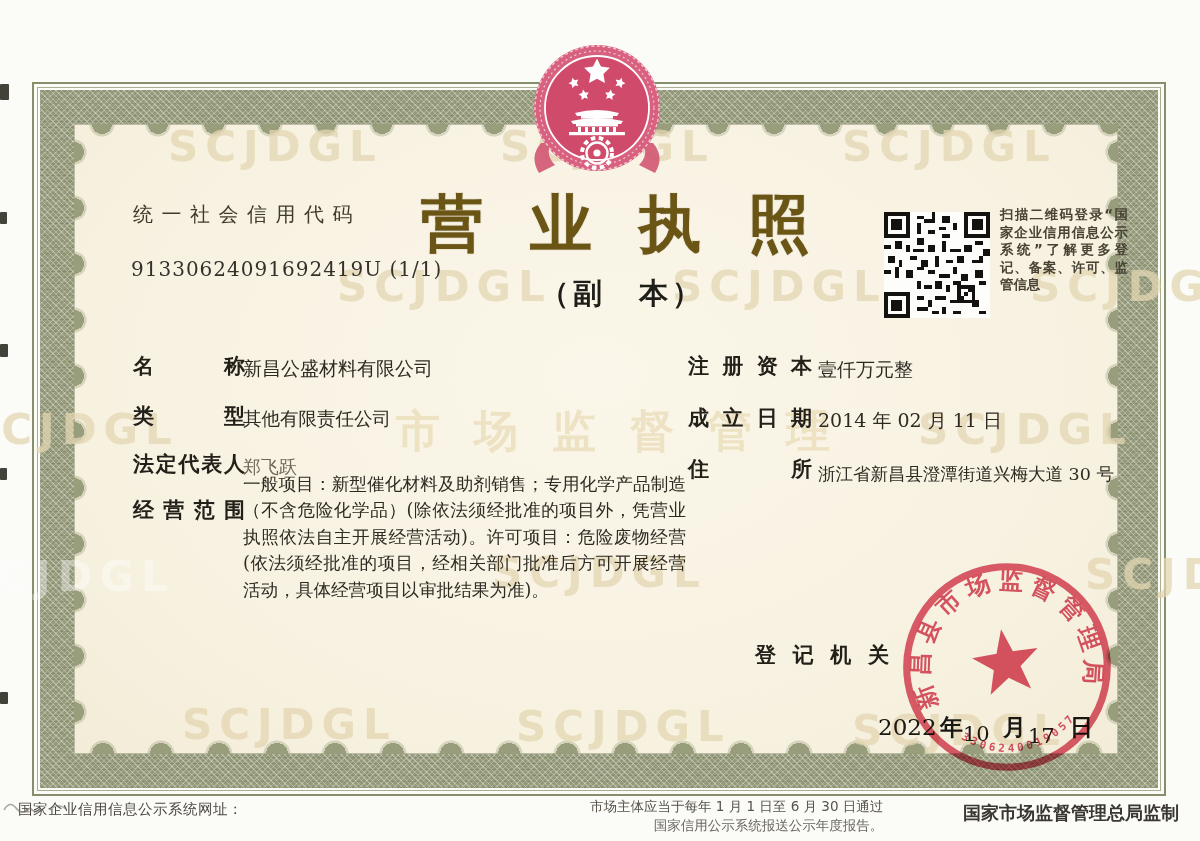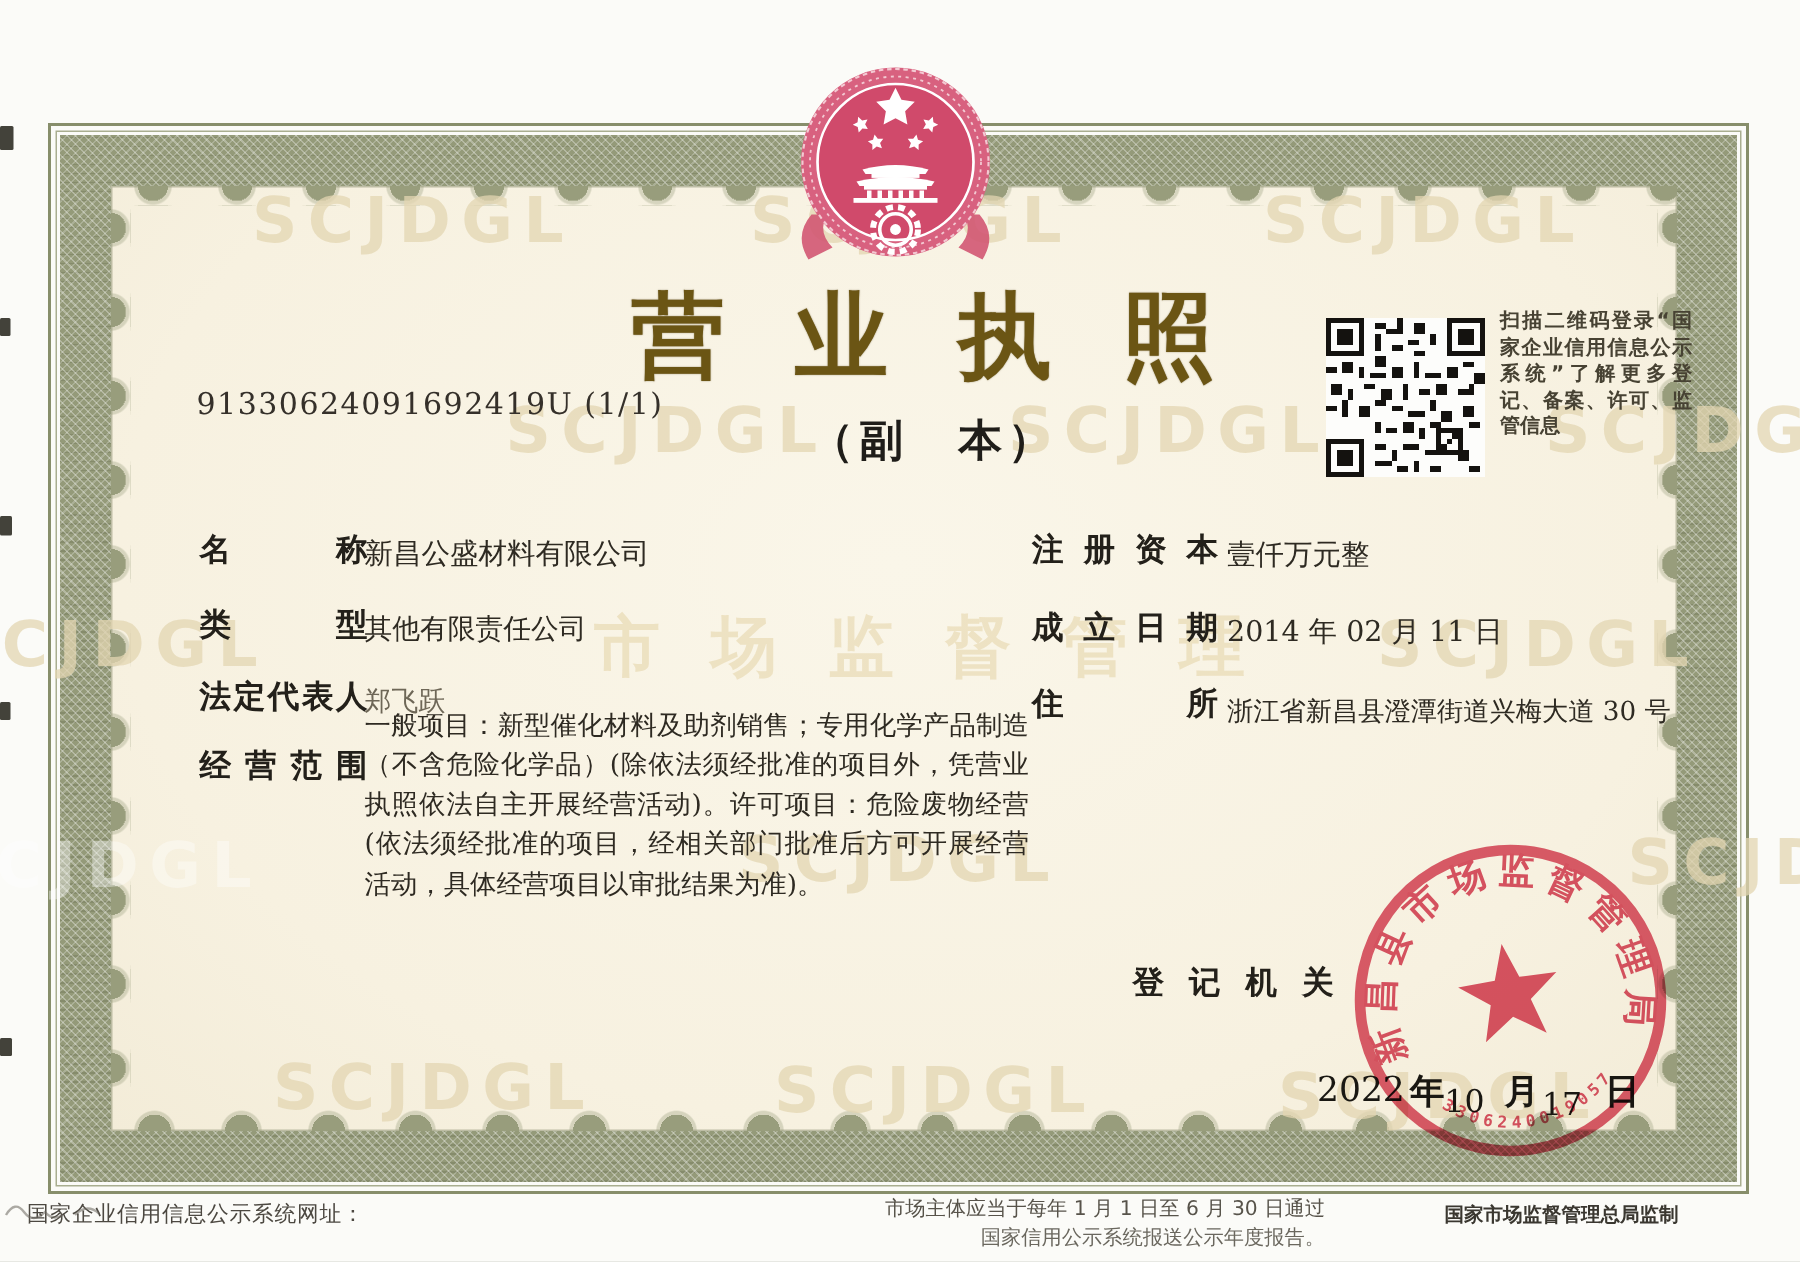--- a/index.html
+++ b/index.html
@@ -62,21 +62,21 @@
   .d-y{left:878px;top:714px;font-size:23px;}
   .d-yu{left:940px;top:712px;font-size:23px;font-family:"DejaVu Sans",sans-serif;font-weight:600;}
   .d-m{left:963px;top:722px;font-size:21px;}
   .d-mu{left:1003px;top:712px;font-size:23px;font-family:"DejaVu Sans",sans-serif;font-weight:600;}
   .d-d{left:1028px;top:724px;font-size:21px;}
   .d-du{left:1070px;top:712px;font-size:23px;font-family:"DejaVu Sans",sans-serif;font-weight:600;}
   
   .foot{position:absolute;color:#54504a;z-index:2;text-align:right;}
   .foot-left{left:18px;top:800px;font-size:14.5px;letter-spacing:.5px;color:#4c4841;}
   .foot-mid{left:590px;top:797px;font-size:13.5px;line-height:19px;color:#57534a;}
-  .foot-right{left:963px;top:801px;font-size:13px;font-weight:600;color:#3a3730;}
+  .foot-right{left:963px;top:801px;font-size:18px;font-weight:600;color:#3a3730;}
   
   .emblem{position:absolute;left:521px;top:25px;width:152px;height:162px;z-index:6;}
   
   .mark{position:absolute;background:#43423a;z-index:7;border-radius:1px;}
   .squiggle{position:absolute;left:0;top:792px;z-index:2;opacity:.55;}
 </style>
 </head>
 <body>
 
 <div class="page">
@@ -141,20 +141,21 @@
       <rect x="85" y="102" width="3" height="5"></rect>
         <rect x="92" y="102" width="3" height="5"></rect>
       <rect x="48" y="107" width="56" height="3.2"></rect>
     </g>
 
     <circle cx="76" cy="128" r="15" fill="none" stroke="#fff" stroke-width="4" stroke-dasharray="4.5 3.5"></circle>
     <circle cx="76" cy="128" r="10.5" fill="none" stroke="#fff" stroke-width="2.4"></circle>
     <circle cx="76" cy="128" r="3.6" fill="#fff"></circle>
   </svg>
 
+  <div class="credit-label">统一社会信用代码</div>
   <div class="credit-value">91330624091692419U (1/1)</div>
 
   <div class="title">营业执照</div>
   <div class="subtitle">（副　本）</div>
 
   <svg class="qr" viewBox="0 0 29 29" shape-rendering="crispEdges">
     <rect width="29" height="29" fill="#fdfdfb"></rect>
     <path fill="#14120f" fill-rule="evenodd" d="M0 0h7v7H0z M1 1h5v5H1z M2 2h3v3H2z
       M22 0h7v7h-7z M23 1h5v5h-5z M24 2h3v3h-3z
       M0 22h7v7H0z M1 23h5v5H1z M2 24h3v3H2z

